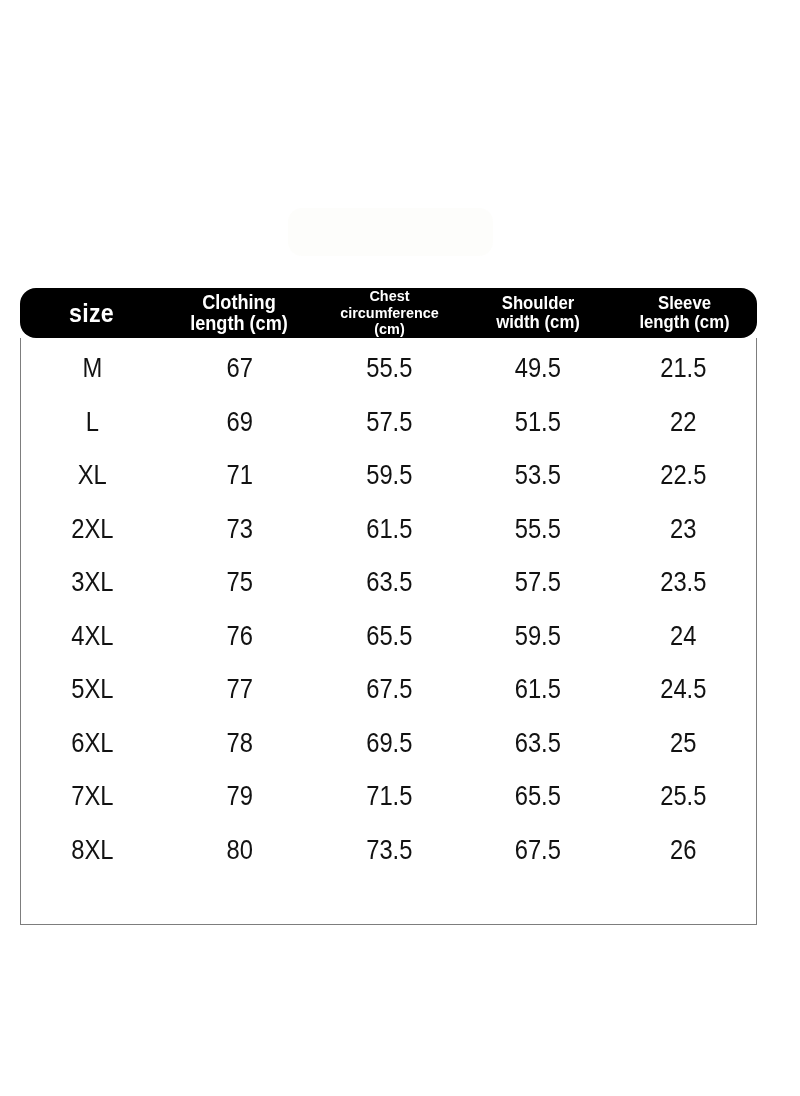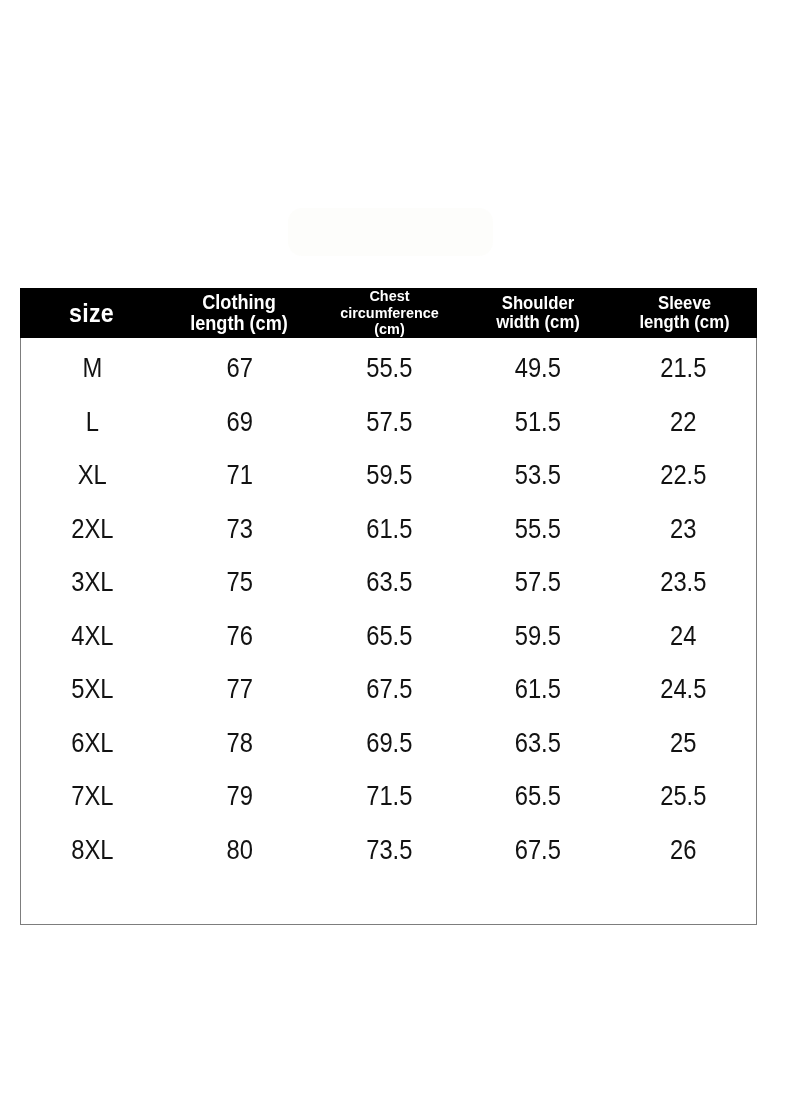--- a/index.html
+++ b/index.html
@@ -37,20 +37,21 @@
     box-sizing: border-box;
   }
 
   
   .chart-header-row {
     display: flex;
     background: #000000;
     height: 50px;
     align-items: center;
     box-sizing: border-box;
+    border-radius: 16px;
   }
   .chart-header-cell {
     color: #ffffff;
     text-align: center;
     font-weight: bold;
     line-height: 1.08;
     padding: 0 2px;
     box-sizing: border-box;
     font-stretch: condensed;
     transform: scaleX(0.93);

